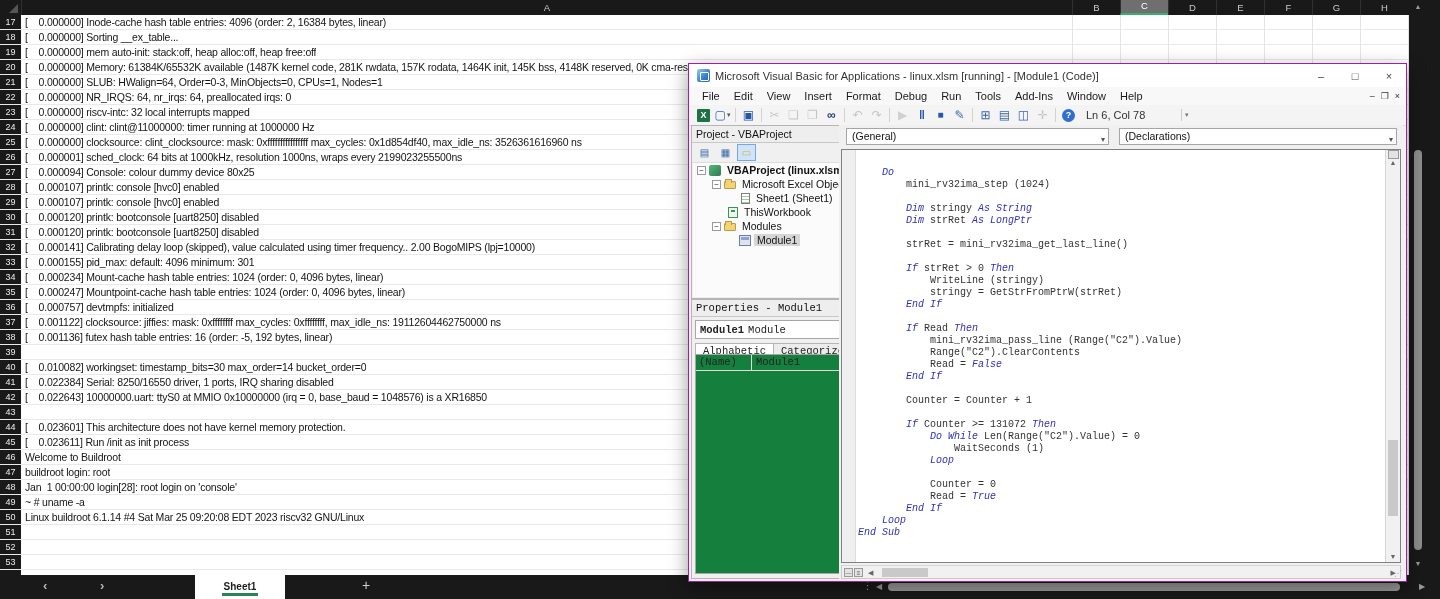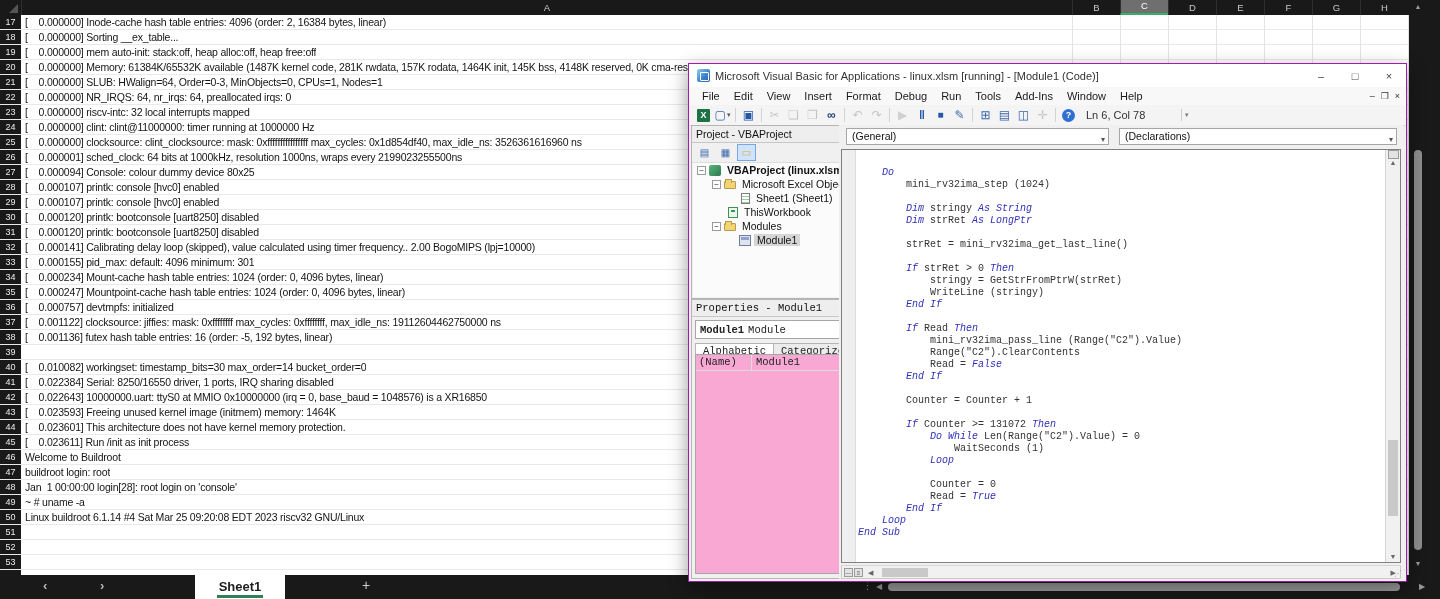--- a/index.html
+++ b/index.html
@@ -21,21 +21,21 @@
   .rntail{position:absolute;left:0;top:570px;width:21px;height:5px;background:#191919;}
   .vlines{position:absolute;left:1072px;top:15px;width:338px;height:560px;pointer-events:none;
           background:repeating-linear-gradient(to right,#e4e4e4 0 1px,transparent 1px 48px);}
   .xvscroll{position:absolute;left:1409px;top:0;width:18px;height:575px;background:#191919;}
   .xvarrow{position:absolute;left:0;width:18px;text-align:center;color:#9a9a9a;font-size:7px;}
   .xvthumb{position:absolute;left:5px;width:8px;top:150px;height:400px;background:#8d8d8d;border-radius:4px;}
   .xbottom{position:absolute;left:0;top:575px;width:1440px;height:24px;background:#191919;}
   .xbottom .nav{position:absolute;top:3px;color:#b9b9b9;font-size:13px;font-weight:bold;}
   .sheettab{position:absolute;left:195px;top:0;width:90px;height:24px;background:#fff;
             display:flex;align-items:center;justify-content:center;}
-  .sheettab span{font-size:13px;font-weight:bold;color:#1d1d1d;border-bottom:3px solid #2e8157;padding:2px 2px 1px;}
+  .sheettab span{font-size:10px;font-weight:bold;color:#1d1d1d;border-bottom:3px solid #2e8157;padding:2px 2px 1px;}
   .addsheet{position:absolute;left:362px;top:2px;color:#cfcfcf;font-size:14px;}
   .gripdots{position:absolute;left:862px;top:4px;color:#8d8d8d;font-size:11px;}
   .xharrow{position:absolute;top:7px;color:#9a9a9a;font-size:8px;}
   .xhthumb{position:absolute;left:888px;top:8px;width:512px;height:8px;background:#9a9a9a;border-radius:4px;}
   
   .vba{position:absolute;left:688px;top:52px;width:719px;height:519px;background:#f0f0f0;
        border:1px solid #a21caf;box-sizing:border-box;box-shadow:0 6px 18px rgba(0,0,0,.4);font-size:11px;color:#222;margin-top:11px;}
   .vtitle{position:absolute;left:0;top:0;right:0;height:23px;background:#fff;display:flex;align-items:center;}
   .vbicon{width:13px;height:13px;margin:0 5px 0 8px;flex:none;border-radius:2px;
           background:linear-gradient(135deg,#8fd0ee 0%,#3a7ecc 60%,#2b5fa8 100%);position:relative;}
@@ -94,21 +94,21 @@
   .tbold{font-weight:bold;}
   .tsel .tlabel{background:#d6d6d6;}
   
   .pcombo{margin:3px 3px 0;height:17px;background:#fff;border:1px solid #a6a6a6;display:flex;align-items:center;
           padding:0 14px 0 4px;position:relative;font-size:10.5px;}
   .pcombo .caret{position:absolute;right:3px;top:3px;font-size:8px;color:#555;}
   .ptabs{display:flex;margin:4px 3px 0;height:15px;font-size:10.5px;}
   .ptab{padding:0 7px;line-height:15px;color:#222;background:#ececec;border:1px solid #b5b5b5;border-left:none;}
   .ptab:first-child{border-left:1px solid #b5b5b5;}
   .ptab.active{background:#fff;border-bottom:1px solid #fff;font-weight:normal;}
-  .pgrid{position:absolute;left:3px;right:3px;top:54px;bottom:4px;background:#f9a8d4;border:1px solid #a6a6a6;overflow:hidden;}
+  .pgrid{position:absolute;left:3px;right:3px;top:54px;bottom:4px;background:#15803d;border:1px solid #a6a6a6;overflow:hidden;}
   .prow{display:flex;height:15px;border-bottom:1px solid #dcdcdc;font-size:10.5px;}
   .pname{width:52px;flex:none;border-right:1px solid #dcdcdc;padding-left:3px;line-height:15px;}
   .pval{padding-left:4px;line-height:15px;}
   
   .codewrap{position:absolute;left:150px;top:61px;right:3px;bottom:2px;background:#f0f0f0;}
   .combo{position:absolute;top:3px;height:17px;background:#fff;border:1px solid #a6a6a6;box-sizing:border-box;
          font-size:10.5px;line-height:15px;padding-left:5px;color:#111;}
   .combo .caret{position:absolute;right:3px;top:3px;font-size:8px;color:#555;}
   .combo-left{left:7px;width:263px;}
   .combo-right{left:280px;width:278px;}
@@ -246,21 +246,20 @@
       <div class="xrow" data-name="sheet-row">
         <span class="rn" data-name="row-number">41</span>
         <span class="rt" data-name="cell-text">[    0.022384] Serial: 8250/16550 driver, 1 ports, IRQ sharing disabled</span>
       </div>
       <div class="xrow" data-name="sheet-row">
         <span class="rn" data-name="row-number">42</span>
         <span class="rt" data-name="cell-text">[    0.022643] 10000000.uart: ttyS0 at MMIO 0x10000000 (irq = 0, base_baud = 1048576) is a XR16850</span>
       </div>
       <div class="xrow" data-name="sheet-row">
         <span class="rn" data-name="row-number">43</span>
-        <span class="rt" data-name="cell-text">[    0.023593] Freeing unused kernel image (initmem) memory: 1464K</span>
       </div>
       <div class="xrow" data-name="sheet-row">
         <span class="rn" data-name="row-number">44</span>
         <span class="rt" data-name="cell-text">[    0.023601] This architecture does not have kernel memory protection.</span>
       </div>
       <div class="xrow" data-name="sheet-row">
         <span class="rn" data-name="row-number">45</span>
         <span class="rt" data-name="cell-text">[    0.023611] Run /init as init process</span>
       </div>
       <div class="xrow" data-name="sheet-row">
@@ -508,22 +507,22 @@
             <div class="cl" data-name="code-line"></div>
             <div class="cl" data-name="code-line">    <span class="kw">Do</span></div>
             <div class="cl" data-name="code-line">        mini_rv32ima_step (1024)</div>
             <div class="cl" data-name="code-line"></div>
             <div class="cl" data-name="code-line">        <span class="kw">Dim</span> stringy <span class="kw">As</span> <span class="kw">String</span></div>
             <div class="cl" data-name="code-line">        <span class="kw">Dim</span> strRet <span class="kw">As</span> <span class="kw">LongPtr</span></div>
             <div class="cl" data-name="code-line"></div>
             <div class="cl" data-name="code-line">        strRet = mini_rv32ima_get_last_line()</div>
             <div class="cl" data-name="code-line"></div>
             <div class="cl" data-name="code-line">        <span class="kw">If</span> strRet &gt; 0 <span class="kw">Then</span></div>
+            <div class="cl" data-name="code-line">            WriteLine (stringy)</div>
             <div class="cl" data-name="code-line">            stringy = GetStrFromPtrW(strRet)</div>
-            <div class="cl" data-name="code-line">            WriteLine (stringy)</div>
             <div class="cl" data-name="code-line">        <span class="kw">End</span> <span class="kw">If</span></div>
             <div class="cl" data-name="code-line"></div>
             <div class="cl" data-name="code-line">        <span class="kw">If</span> Read <span class="kw">Then</span></div>
             <div class="cl" data-name="code-line">            mini_rv32ima_pass_line (Range("C2").Value)</div>
             <div class="cl" data-name="code-line">            Range("C2").ClearContents</div>
             <div class="cl" data-name="code-line">            Read = <span class="kw">False</span></div>
             <div class="cl" data-name="code-line">        <span class="kw">End</span> <span class="kw">If</span></div>
             <div class="cl" data-name="code-line"></div>
             <div class="cl" data-name="code-line">        Counter = Counter + 1</div>
             <div class="cl" data-name="code-line"></div>

